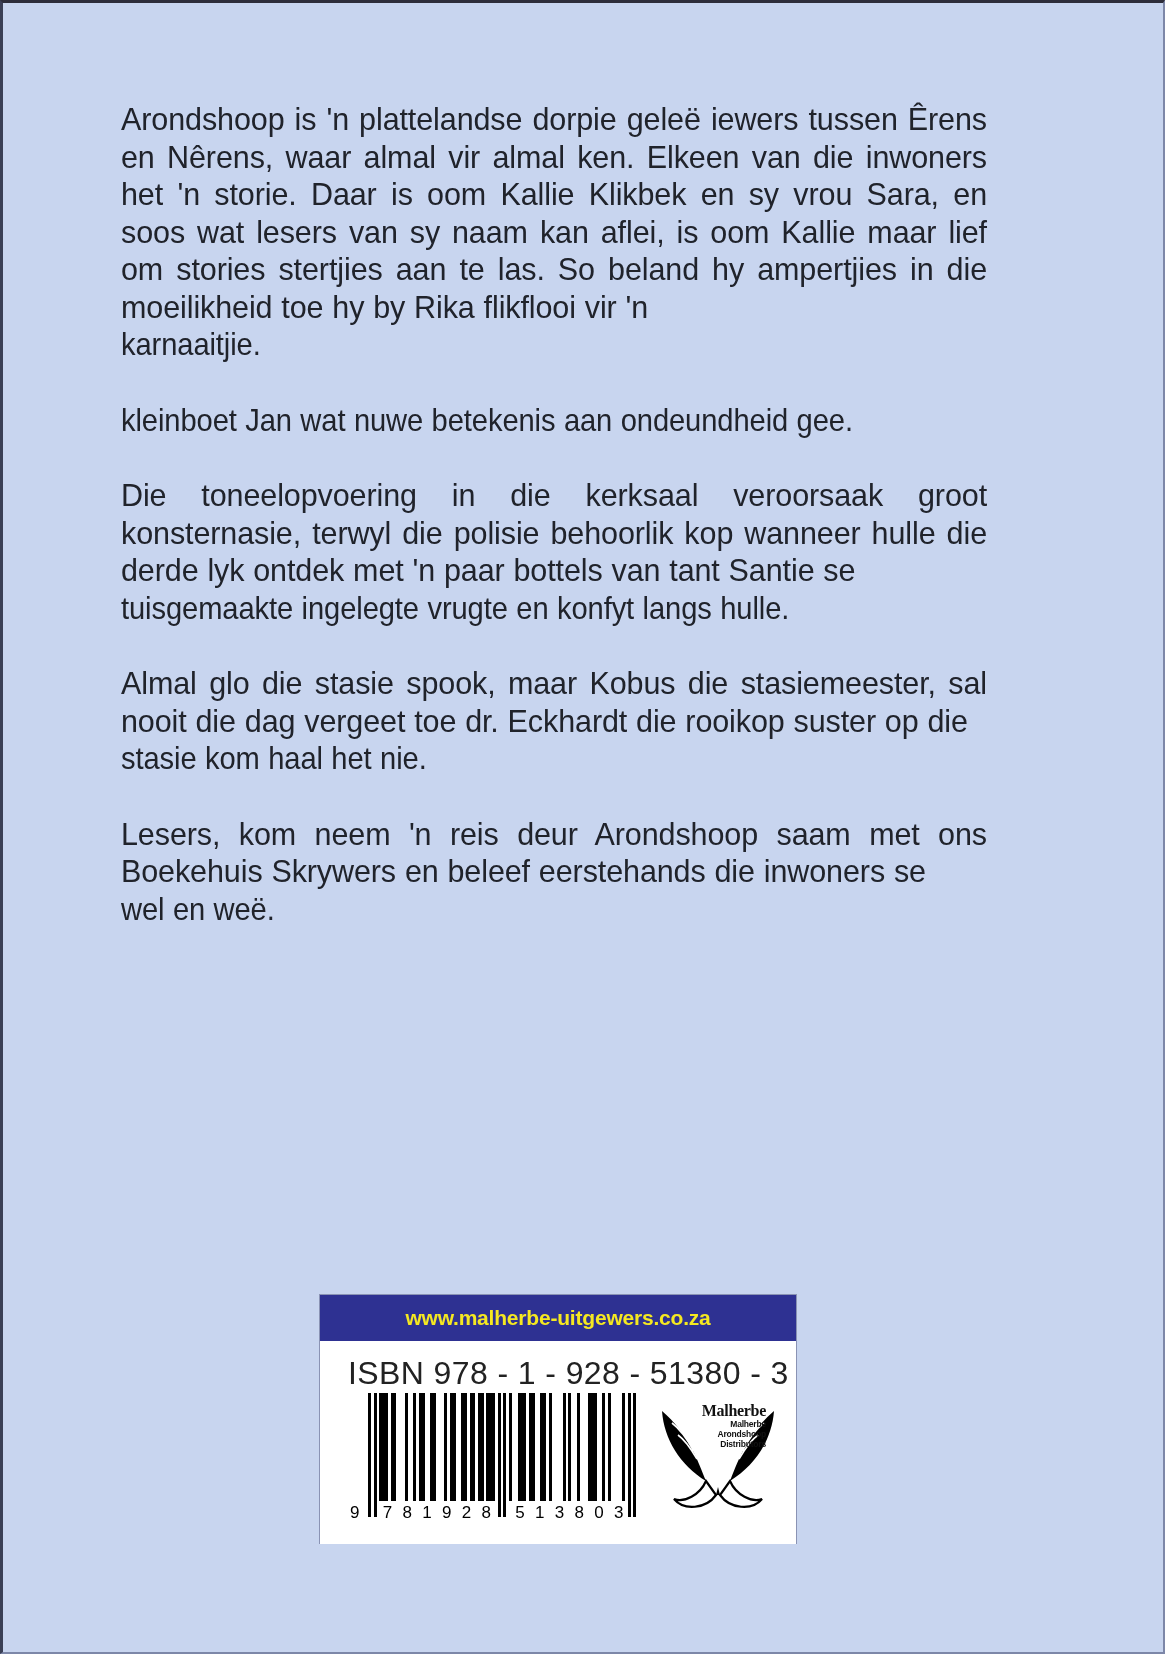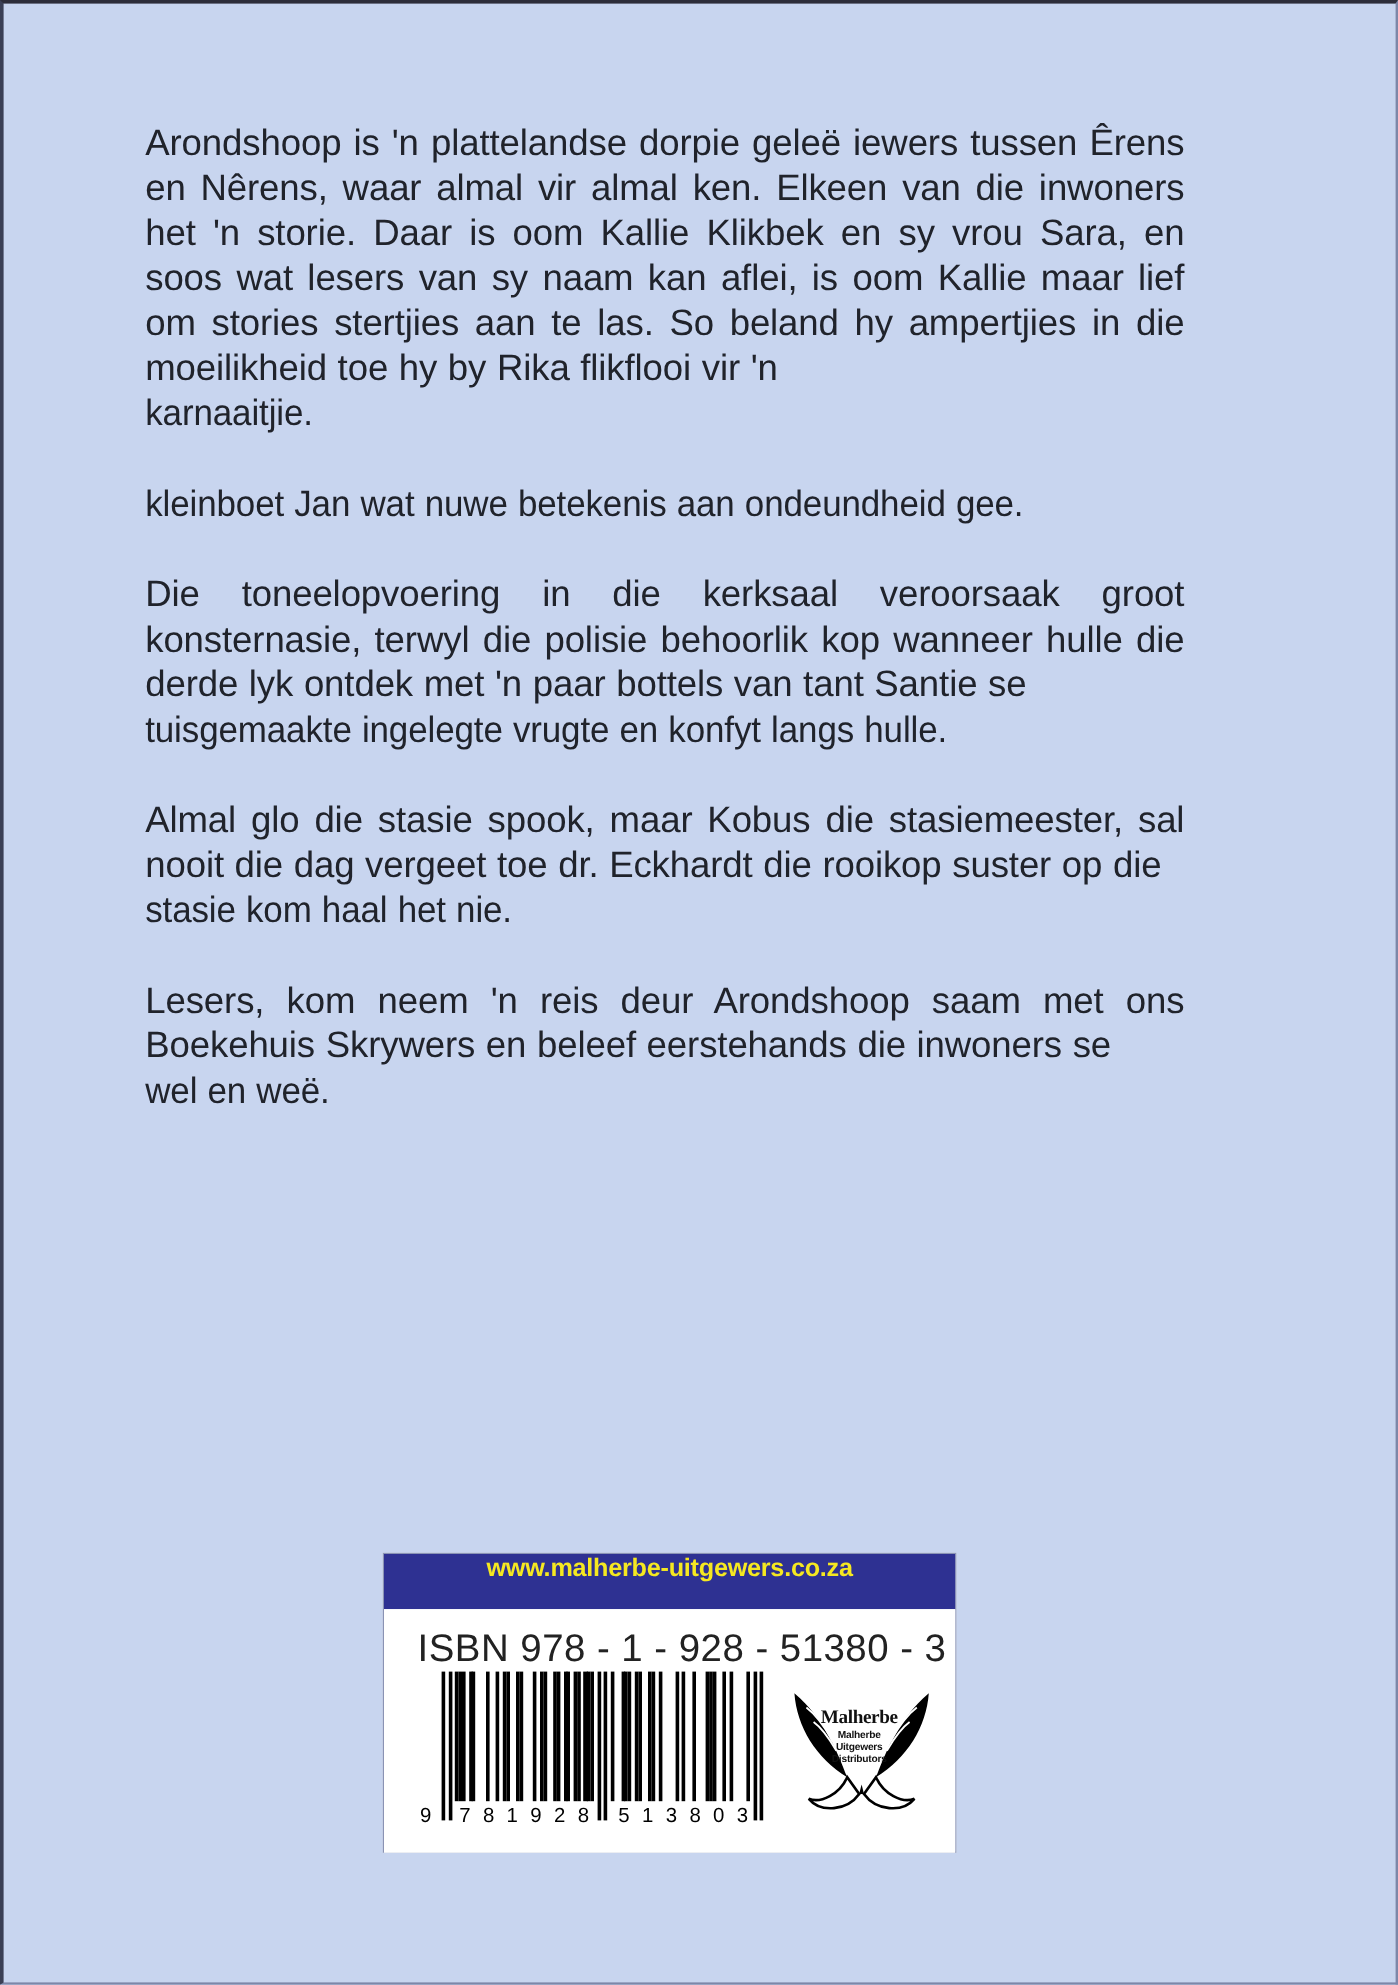--- a/index.html
+++ b/index.html
@@ -59,20 +59,21 @@
     width: 478px;
     height: 250px;
     background: #ffffff;
     border: 1px solid #8a93b4;
     box-sizing: border-box;
   }
   .url-bar {
     height: 46px;
     background: #2e3192;
     display: flex;
+    align-items: center;
     justify-content: center;
   }
   .url-bar .url-text {
     color: #f5e821;
     font-size: 21px;
     font-weight: bold;
     letter-spacing: -0.2px;
   }
   .isbn-body {
     position: relative;
@@ -125,25 +126,24 @@
   .logo {
     position: absolute;
     right: 14px;
     top: 58px;
     width: 128px;
     height: 118px;
   }
   .logo svg { display: block; }
   .logo-text {
     position: absolute;
-    left: 0; right: 4px;
+    left: 0; right: 16px;
     top: 4px;
-    text-align: center;
+    text-align: right;
     pointer-events: none;
-    margin-top: 21px;
   }
   .logo-name {
     font-family: "Liberation Serif", serif;
     font-weight: bold;
     font-size: 16px;
     color: #111;
     line-height: 16px;
     letter-spacing: -0.3px;
   }
   .logo-sub {
@@ -271,21 +271,21 @@
           <path d="M14 14 C 22 20, 30 30, 38 44 M18 24 C 26 30, 32 38, 40 52 M24 36 C 31 41, 36 48, 43 60" stroke="#ffffff" stroke-width="1.6" fill="none"></path>
           <path d="M120 12 C 118 40, 102 66, 76 82 C 84 62, 94 34, 120 12 Z" fill="#000"></path>
           <path d="M114 14 C 106 20, 98 30, 90 44 M110 24 C 102 30, 96 38, 88 52 M104 36 C 97 41, 92 48, 85 60" stroke="#ffffff" stroke-width="1.6" fill="none"></path>
           <path d="M52 82 C 46 96, 30 104, 20 100 C 30 112, 52 110, 62 96 Z" fill="none" stroke="#000" stroke-width="2.2"></path>
           <path d="M76 82 C 82 96, 98 104, 108 100 C 98 112, 76 110, 66 96 Z" fill="none" stroke="#000" stroke-width="2.2"></path>
           <path d="M62 96 L64 88 L66 96 Z" fill="#000"></path>
         </svg>
         <div class="logo-text">
           <div class="logo-name">Malherbe</div>
           <div class="logo-sub">Malherbe</div>
-          <div class="logo-sub">Uitgewers</div>
+          <div class="logo-sub">Arondshoop</div>
           <div class="logo-sub">Distributors</div>
         </div>
       </div>
 
     </div>
   </div>
 
 </div>
 
 </body></html>

